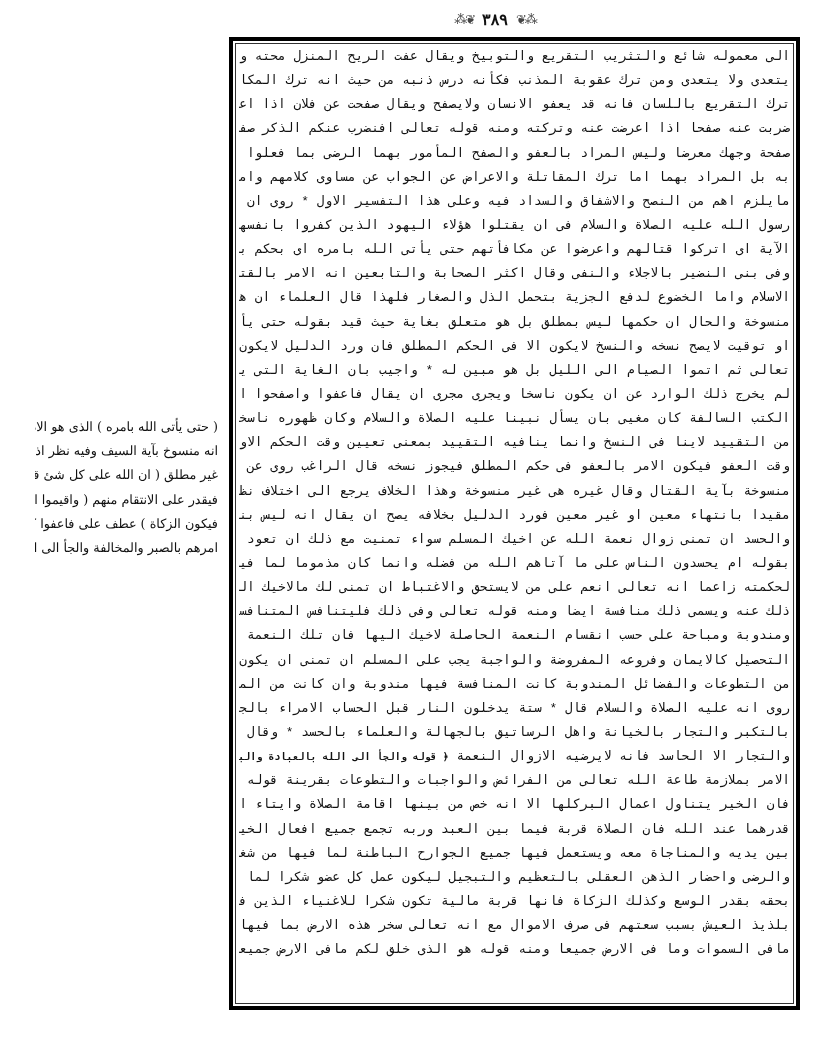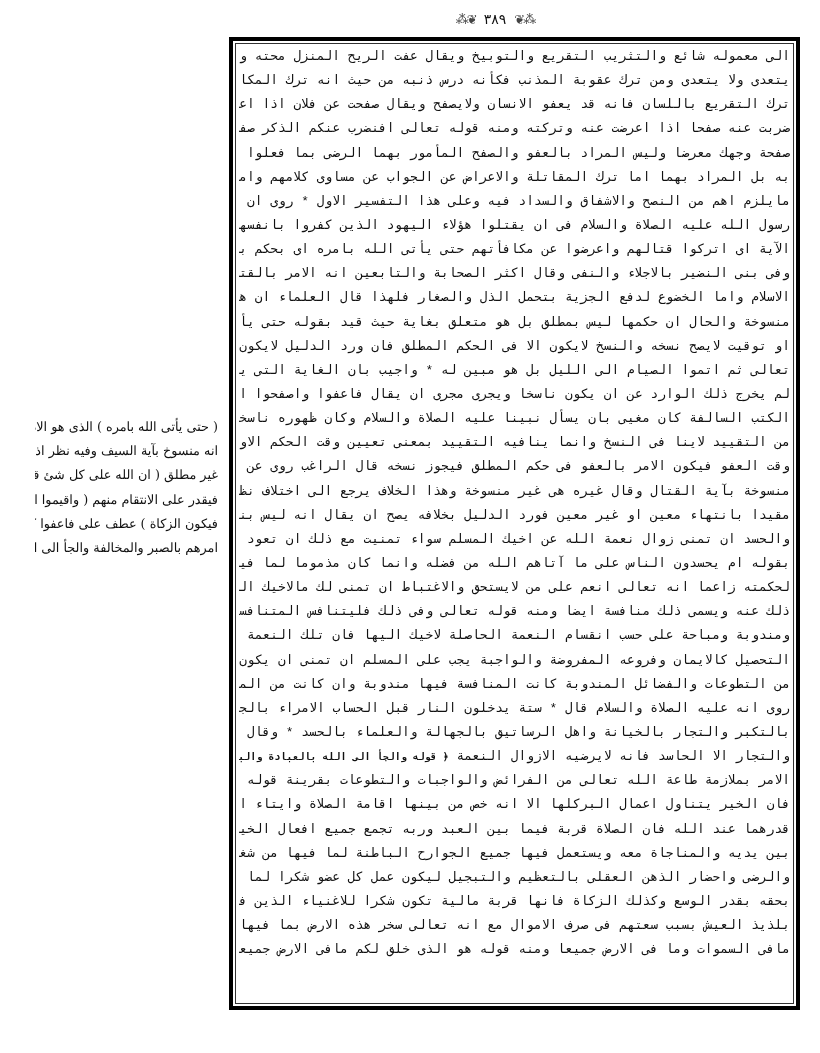--- a/index.html
+++ b/index.html
@@ -8,21 +8,21 @@
     font-family: "DejaVu Serif", serif; color: #111;
   }
   .page-header {
     position: absolute; top: 8px; left: 440px; width: 110px; height: 22px;
     display: flex; align-items: center; justify-content: center; gap: 8px;
   }
   .orn {
     font-size: 13px; color: #444; letter-spacing: -2px;
   }
   .page-number {
-    font-size: 14px; font-weight: normal; direction: rtl;
+    font-size: 16px; font-weight: bold; direction: rtl;
   }
   .main-frame {
     position: absolute; left: 229px; top: 37px; width: 571px; height: 973px;
     border: 4px solid #000; box-sizing: border-box; background: #fff;
   }
   .main-frame::before {
     content: ""; position: absolute; left: 2px; top: 2px; right: 2px; bottom: 2px;
     border: 1px solid #333;
   }
   .main-text {

